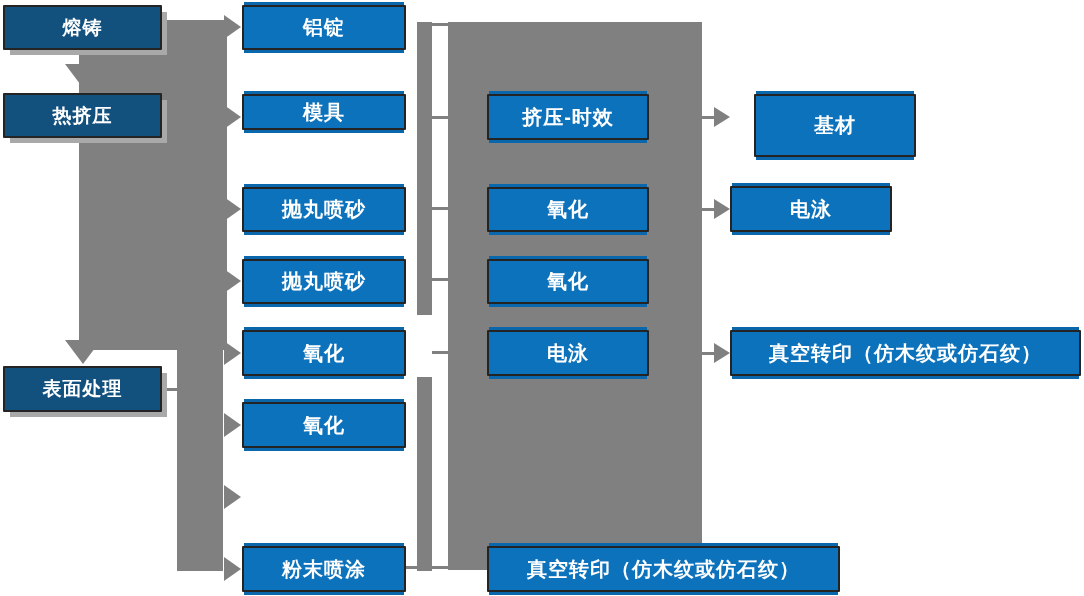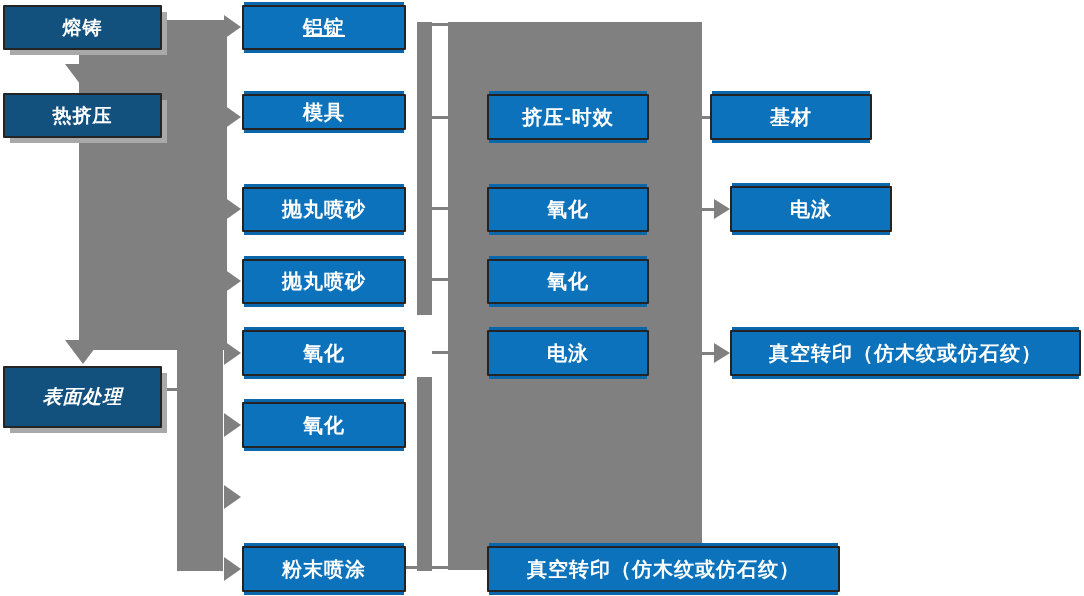--- a/index.html
+++ b/index.html
@@ -78,33 +78,33 @@
 
   <div class="gshape" style="left:700px; top:116px; width:14px; height:3px;"></div>
   <div class="arr-right-sm" style="left:714px; top:107px;"></div>
   <div class="gshape" style="left:700px; top:208px; width:14px; height:3px;"></div>
   <div class="arr-right-sm" style="left:714px; top:199px;"></div>
   <div class="gshape" style="left:700px; top:352px; width:14px; height:3px;"></div>
   <div class="arr-right-sm" style="left:714px; top:343px;"></div>
 
   <div class="box dark" style="left:3px; top:5px; width:159px; height:45px;">熔铸</div>
   <div class="box dark" style="left:3px; top:93px; width:159px; height:45px;">热挤压</div>
-  <div class="box dark" style="left:3px; top:366px; width:159px; height:62px;font-style:italic;">表面处理</div>
+  <div class="box dark" style="left:3px; top:366px; width:159px; height:46px;">表面处理</div>
 
-  <div class="box" style="left:242px; top:5px; width:164px; height:45px;text-decoration:underline;">铝锭</div>
+  <div class="box" style="left:242px; top:5px; width:164px; height:45px;">铝锭</div>
   <div class="box" style="left:242px; top:94px; width:164px; height:36px;">模具</div>
   <div class="box" style="left:242px; top:187px; width:164px; height:45px;">抛丸喷砂</div>
   <div class="box" style="left:242px; top:259px; width:164px; height:45px;">抛丸喷砂</div>
   <div class="box" style="left:242px; top:330px; width:164px; height:46px;">氧化</div>
   <div class="box" style="left:242px; top:402px; width:164px; height:46px;">氧化</div>
   <div class="box" style="left:242px; top:546px; width:164px; height:46px;text-align:right;">粉末喷涂</div>
 
   <div class="box" style="left:487px; top:94px; width:162px; height:46px;">挤压-时效</div>
   <div class="box" style="left:487px; top:187px; width:162px; height:45px;">氧化</div>
   <div class="box" style="left:487px; top:259px; width:162px; height:45px;">氧化</div>
   <div class="box" style="left:487px; top:330px; width:162px; height:46px;">电泳</div>
   <div class="box" style="left:487px; top:546px; width:353px; height:46px;">真空转印（仿木纹或仿石纹）</div>
 
-  <div class="box" style="left:710px; top:94px; width:162px; height:46px;">基材</div>
+  <div class="box" style="left:754px; top:94px; width:162px; height:63px;">基材</div>
   <div class="box" style="left:730px; top:186px; width:162px; height:46px;">电泳</div>
   <div class="box" style="left:730px; top:330px; width:351px; height:46px;">真空转印（仿木纹或仿石纹）</div>
 
 </div>
 
 </body></html>

